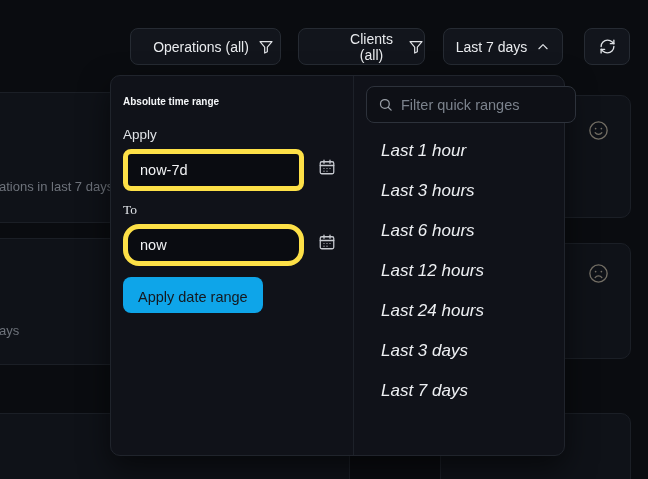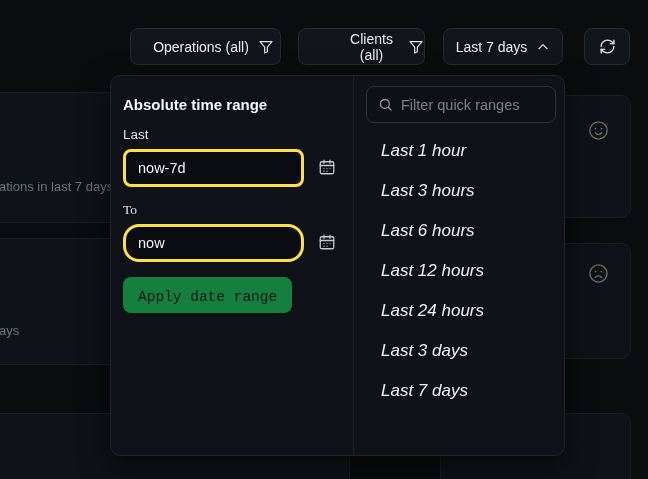--- a/index.html
+++ b/index.html
@@ -32,48 +32,48 @@
   .tb-icon { color: #dfe2e6; display: inline-flex; }
 
   
   #time-panel {
     position: absolute; left: 110px; top: 75px; width: 455px; height: 381px;
     background: #101219; border: 1px solid #20242c; border-radius: 10px;
     box-shadow: 0 12px 30px rgba(0,0,0,0.55);
   }
   #abs-title {
     position: absolute; left: 12px; top: 20px;
-    color: #f4f6f8; font-size: 15px; font-weight: bold;
+    color: #f4f6f8; font-size: 10px; font-weight: bold;
   }
   .field-label {
     position: absolute; left: 12px; color: #dfe2e6; font-size: 13.5px;
   }
   .date-input {
     position: absolute; left: 12px; width: 181px; height: 37px;
-    background: #0a0c11; border: 3px solid #fde047; border-radius: 8px;
+    background: #0a0c11; border: 5px solid #fde047; border-radius: 8px;
     color: #f2f3f5; font-size: 14.5px; padding: 16px 12px;
     font-family: inherit; outline: none;
   }
   .cal-btn {
     position: absolute; left: 205px; width: 22px; height: 22px;
     background: none; border: none; color: #c7cad0; cursor: pointer;
     display: flex; align-items: center; justify-content: center; padding: 0;
   }
   #apply-btn {
     position: absolute; left: 12px; top: 201px; height: 36px;
-    background: #15803d; border: none; border-radius: 8px;
+    background: #0ea5e9; border: none; border-radius: 8px;
     color: #15181e; font-size: 14.5px; padding: 12px 15px;
-    font-family: Liberation Mono, monospace; cursor: pointer;
+    font-family: Liberation Sans, sans-serif; cursor: pointer;
   }
   #panel-divider {
     position: absolute; left: 242px; top: 0; bottom: 0; width: 1px;
     background: #1d2129;
   }
   #quick-search {
-    position: absolute; left: 255px; top: 10px; width: 190px; height: 37px;
+    position: absolute; left: 255px; top: 10px; width: 210px; height: 37px;
     background: #0e1016; border: 1px solid #2d323b; border-radius: 8px;
     display: flex; align-items: center; gap: 8px; padding: 0 11px;
   }
   #quick-search input {
     flex: 1; min-width: 0; background: transparent; border: none; outline: none;
     color: #e9ebee; font-size: 14.5px; font-family: inherit;
   }
   #quick-search input::placeholder { color: #7b828c; }
   #search-glyph { color: #9aa0a8; display: inline-flex; }
   #quick-list { position: absolute; left: 243px; top: 55px; right: 0; bottom: 0; overflow: hidden; }
@@ -152,21 +152,21 @@
         <path d="M21 12a9 9 0 0 1-9 9 9.75 9.75 0 0 1-6.74-2.74L3 16"></path>
         <path d="M3 21v-5h5"></path>
       </svg>
     </span>
   </button>
 
   <div id="time-panel">
 
     <div id="abs-title">Absolute time range</div>
 
-    <label class="field-label" style="top:51px;">Last</label>
+    <label class="field-label" style="top:51px;">Apply</label>
     <input class="date-input" style="top: 73px;" type="text" value="now-7d">
     <button class="cal-btn" style="top:81px;">
       <span>
         <svg width="18" height="18" viewBox="0 0 24 24" fill="none" stroke="currentColor" stroke-width="1.7" stroke-linecap="round">
           <rect x="3" y="5" width="18" height="16" rx="2"></rect>
           <path d="M16 3v4M8 3v4M3 10h18"></path>
           <circle cx="8" cy="14" r="0.8" fill="currentColor" stroke="none"></circle>
           <circle cx="12" cy="14" r="0.8" fill="currentColor" stroke="none"></circle>
           <circle cx="16" cy="14" r="0.8" fill="currentColor" stroke="none"></circle>
           <circle cx="8" cy="17.5" r="0.8" fill="currentColor" stroke="none"></circle>

